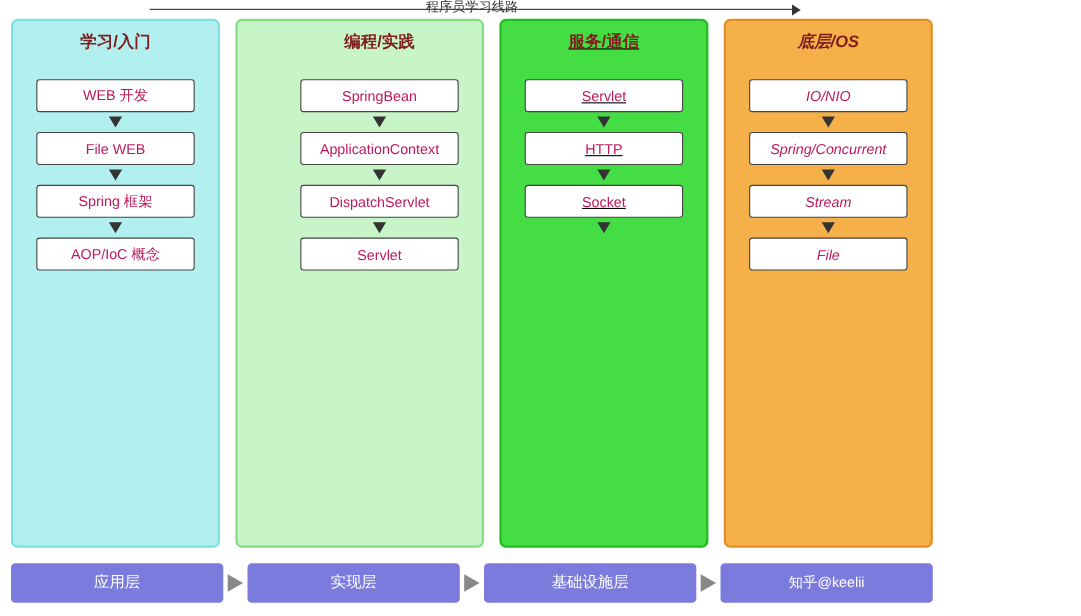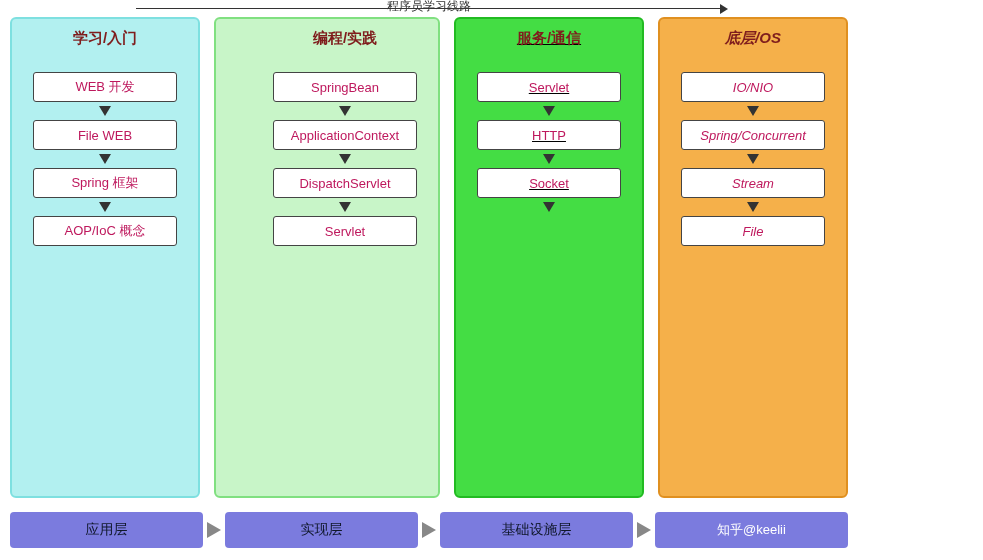--- a/index.html
+++ b/index.html
@@ -124,21 +124,21 @@
 
     .bottom-item {
       flex: 1;
       height: 36px;
       border-radius: 4px;
       display: flex;
       align-items: center;
       justify-content: center;
       font-size: 14px;
       font-weight: 500;
-      color: #0f172a;
+      color: #ffffff;
       background: #7b7bde;
     }
 
     .bottom-arrow {
       display: flex;
       align-items: center;
       padding: 0 4px;
     }
     .arrow-right {
       width: 0;

